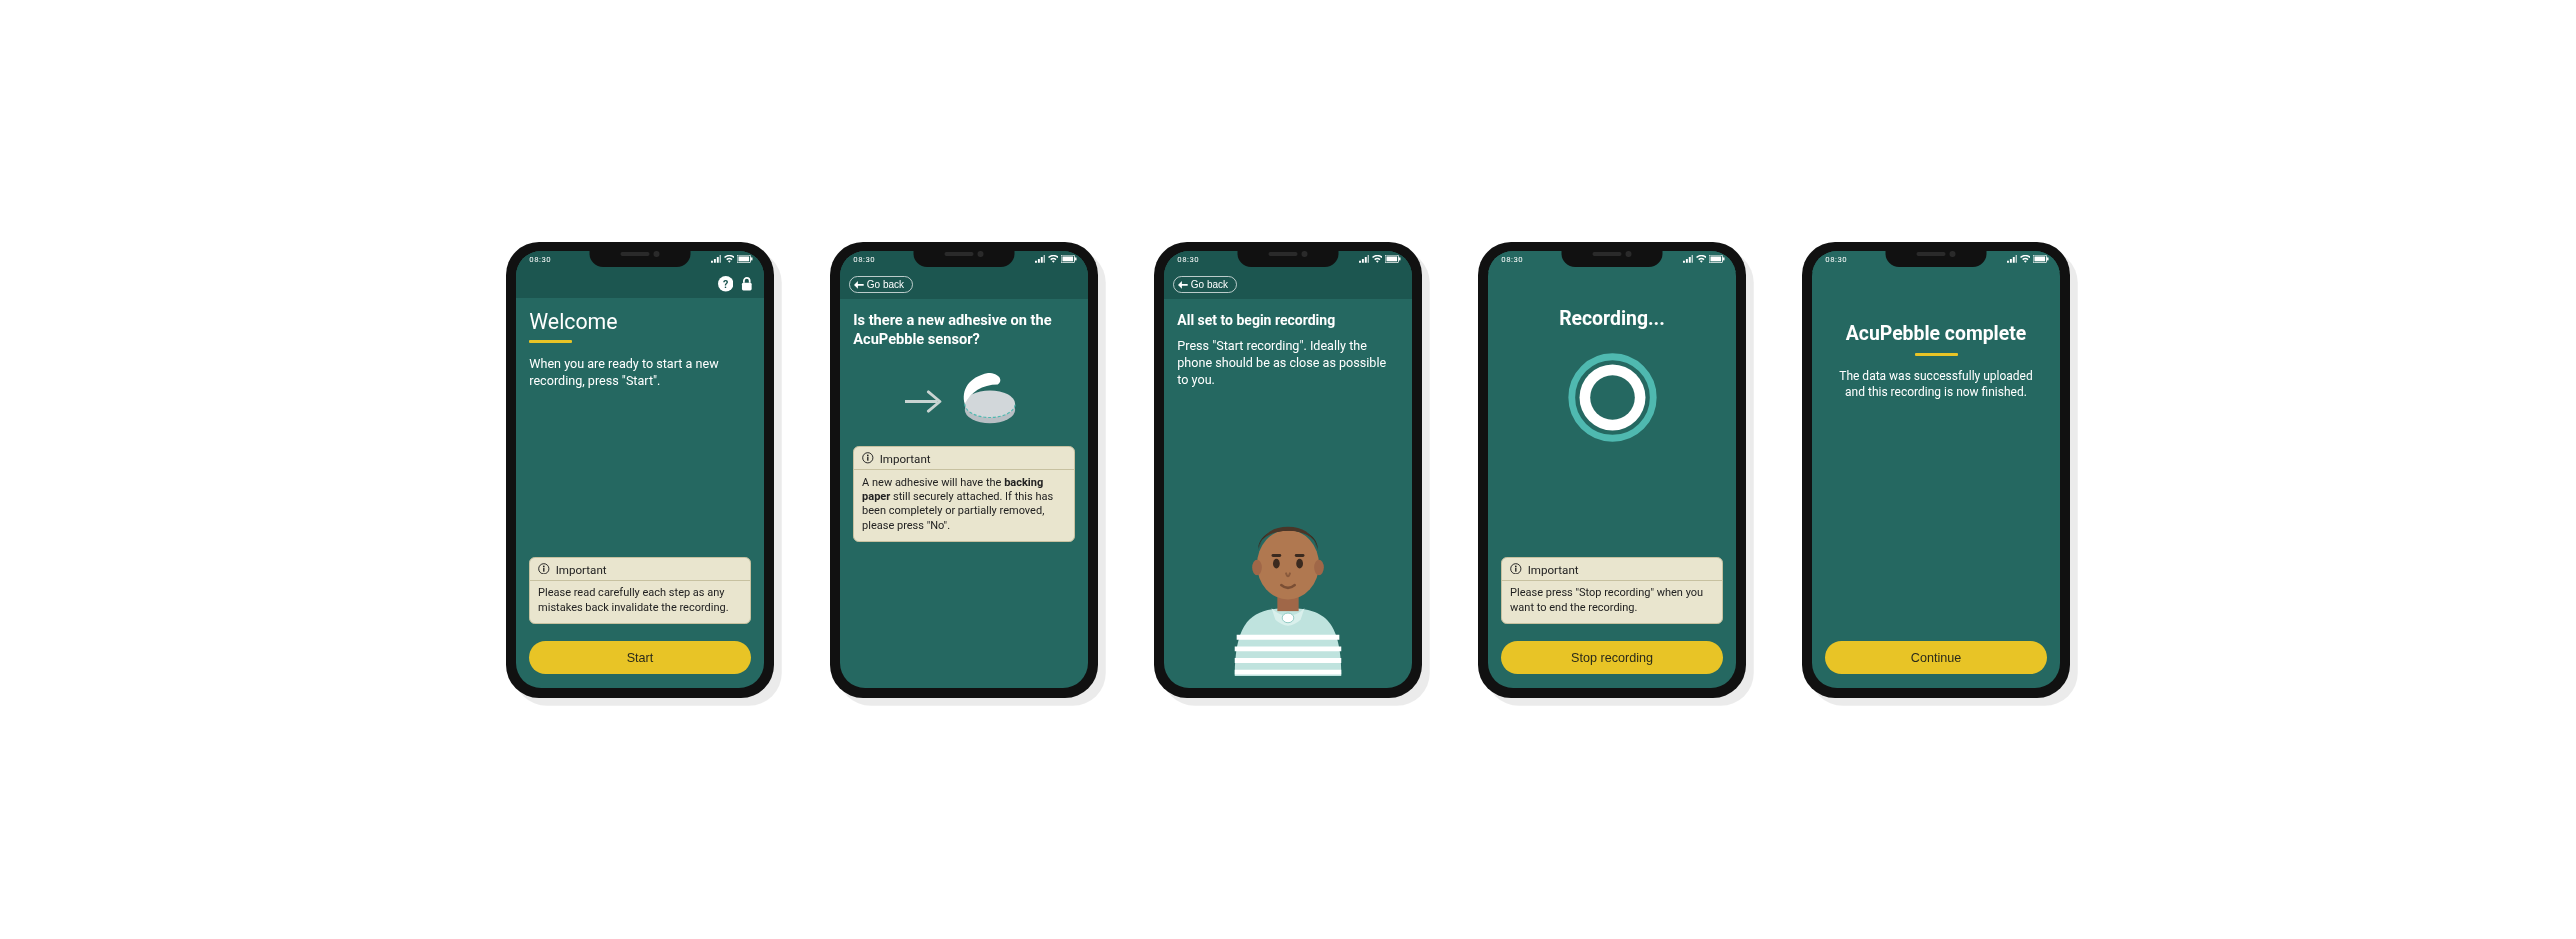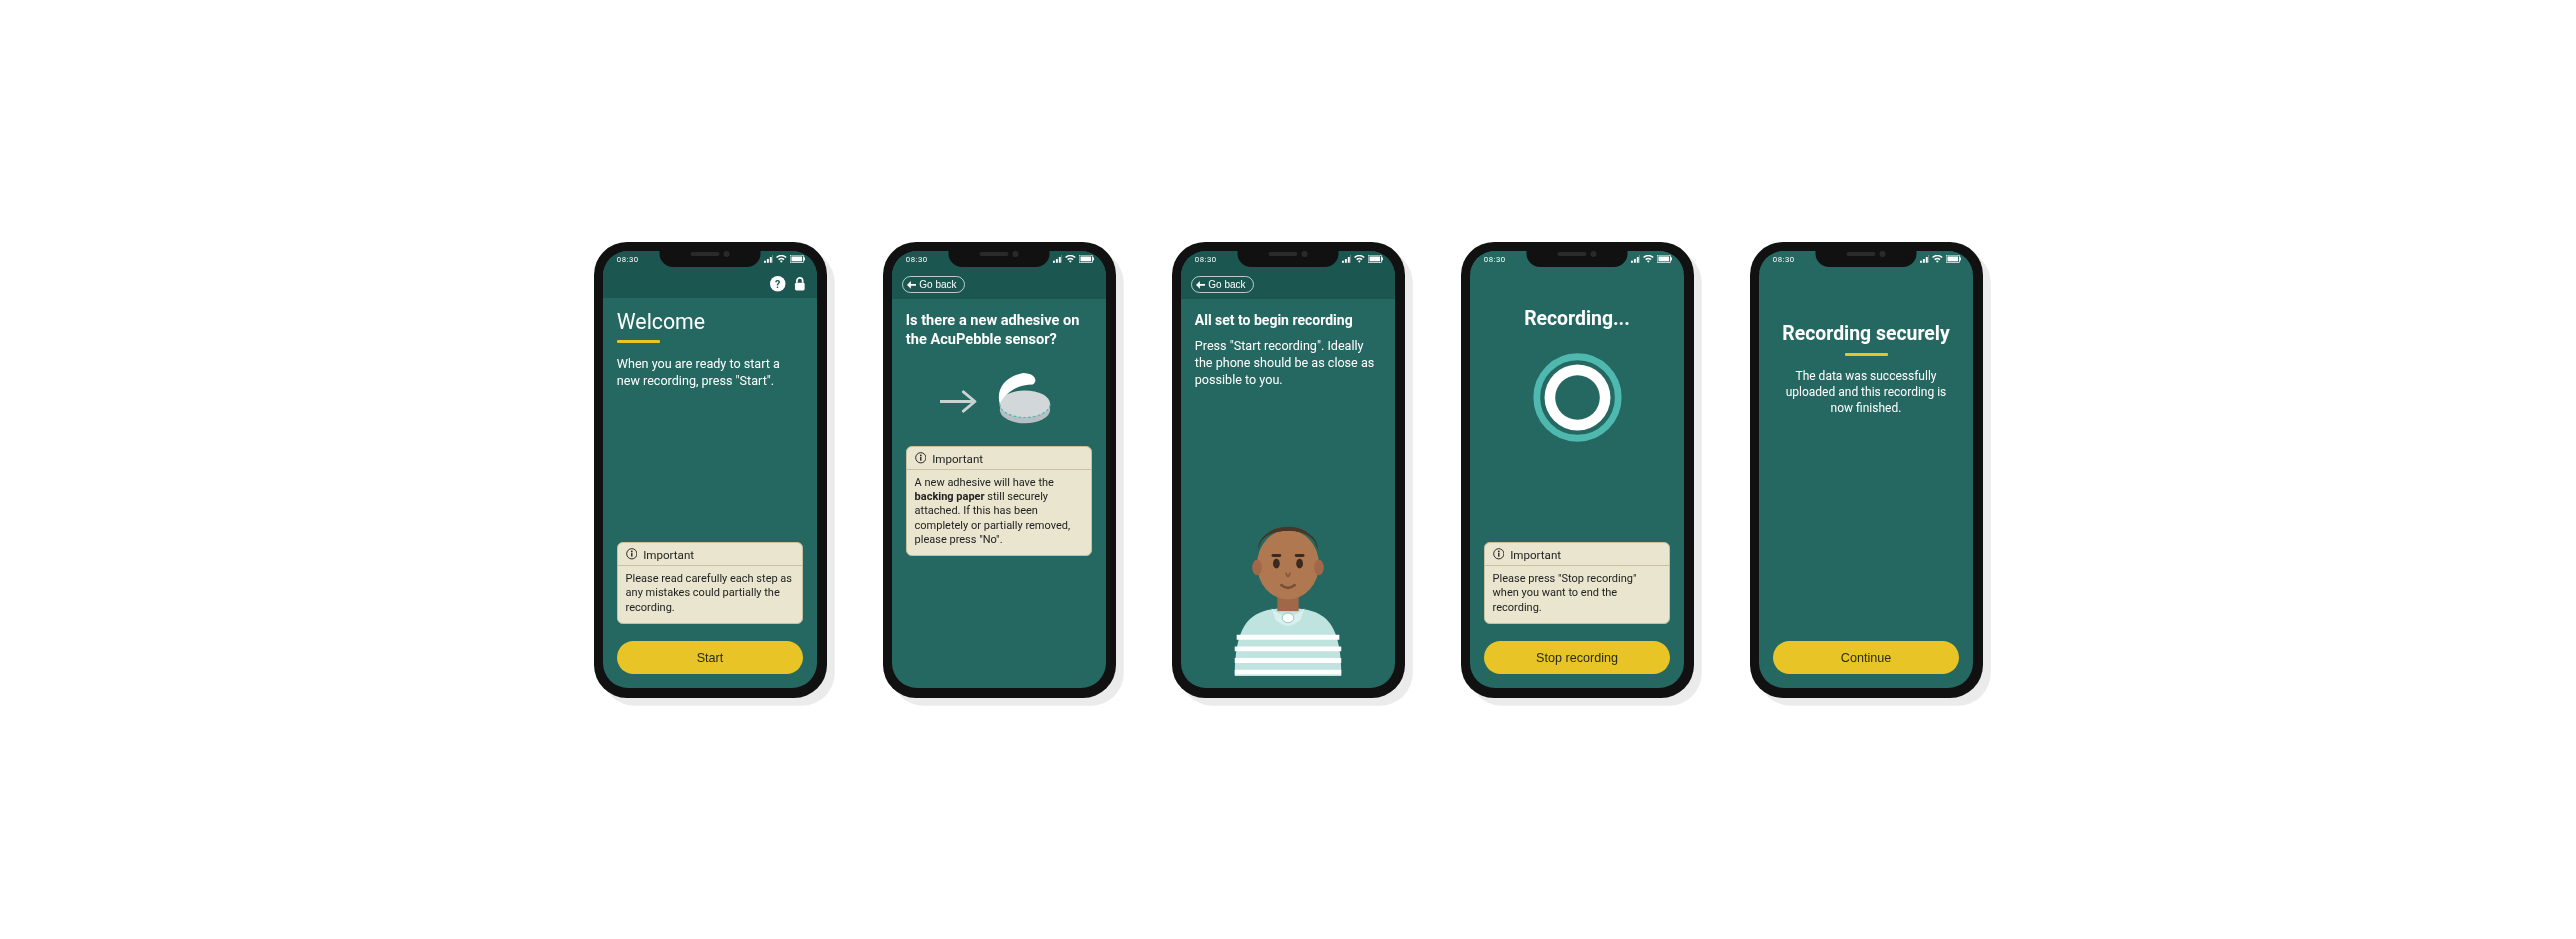--- a/index.html
+++ b/index.html
@@ -25,21 +25,21 @@
     min-height: 939px;
     padding: 39px 19.4px;
   }
   .stage {
     display: flex;
     gap: 56px;
     align-items: flex-start;
   }
   
   .phone {
-    width: 233px;
+    width: 268px;
     height: 456px;
     background: var(--black);
     border-radius: 33px;
     padding: 9.7px;
     position: relative;
     box-shadow: 7.8px 7.8px 0 rgba(0,0,0,0.08);
     flex-shrink:0;
   }
   .screen {
     width: 100%;
@@ -231,21 +231,21 @@
         <div style="flex:1"></div>
         <div class="important">
           <div class="imp-header">
             <svg width="11.6" height="11.6" viewBox="0 0 12 12">
                 <circle cx="6" cy="6" r="5.3" fill="none" stroke="#222" stroke-width="1"></circle>
                 <circle cx="6" cy="3.5" r="0.9" fill="#222"></circle>
                 <rect x="5.3" y="5" width="1.4" height="4" fill="#222"></rect>
               </svg>
             <span>Important</span>
           </div>
-          <div class="imp-body">Please read carefully each step as any mistakes could partially the recording.</div>
+          <div class="imp-body">Please read carefully each step as any mistakes back invalidate the recording.</div>
         </div>
       </div>
       <div class="btn-row">
         <button class="btn primary">Start</button>
       </div>
     </div>
   </div>
 
   <div class="phone">
     <div class="screen">
@@ -434,21 +434,21 @@
               <path fill="#fff" d="M5.5 8 L7 6.2 A2.3 2.3 0 0 0 4 6.2 Z M2.2 4.2 A5 5 0 0 1 8.8 4.2 L7.7 5.3 A3.4 3.4 0 0 0 3.3 5.3 Z M0 2 A8 8 0 0 1 11 2 L9.9 3.1 A6.4 6.4 0 0 0 1.1 3.1 Z"></path>
             </svg>
           <svg width="15.5" height="7.8" viewBox="0 0 16 8">
               <rect x="0" y="0" width="14" height="8" rx="1.5" fill="none" stroke="#fff" stroke-width="1"></rect>
               <rect x="1.5" y="1.5" width="11" height="5" fill="#fff"></rect>
               <rect x="14.5" y="2.5" width="1.5" height="3" fill="#fff"></rect>
             </svg>
         </span>
       </div>
       <div class="content">
-        <h2 class="title-center" style="margin-top:39px;line-height:1.15">Recording securely</h2>
+        <h2 class="title-center" style="margin-top:39px;line-height:1.15">AcuPebble complete</h2>
         <div class="underline center"></div>
         <p class="body center" style="font-size:12px;padding:0 3.9px;">The data was successfully uploaded and this recording is now finished.</p>
         <div style="flex:1"></div>
       </div>
       <div class="btn-row">
         <button class="btn primary">Continue</button>
       </div>
     </div>
   </div>
 

